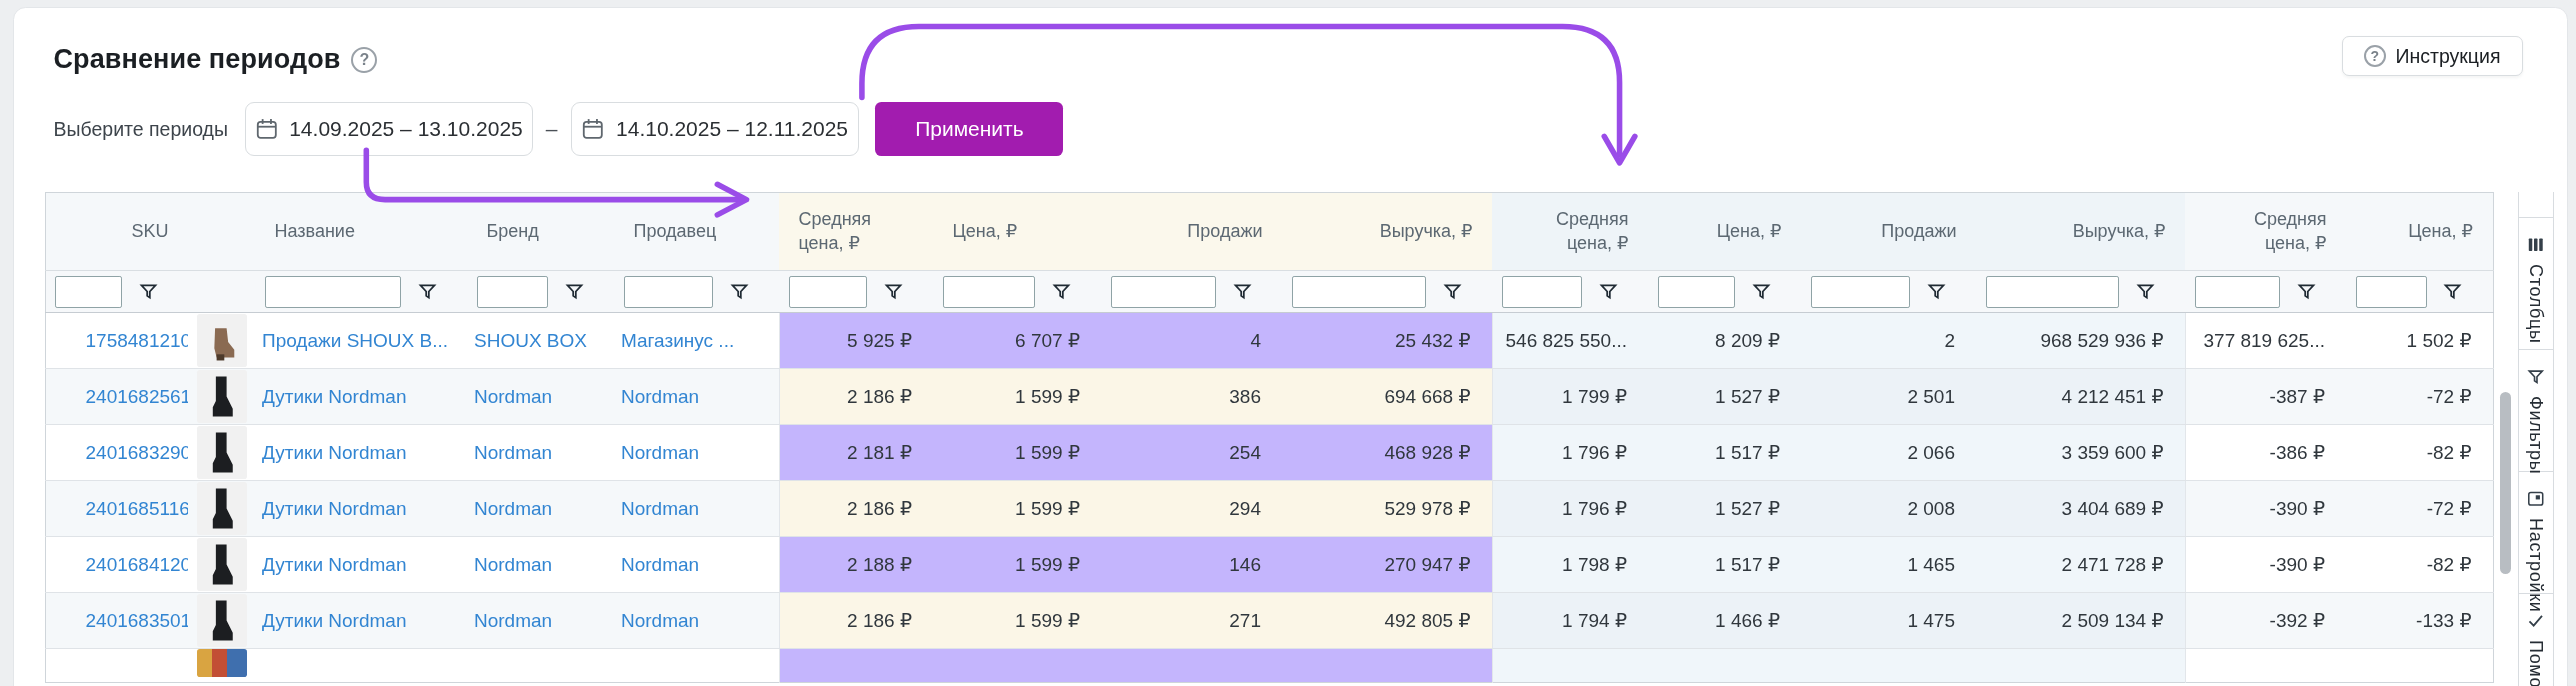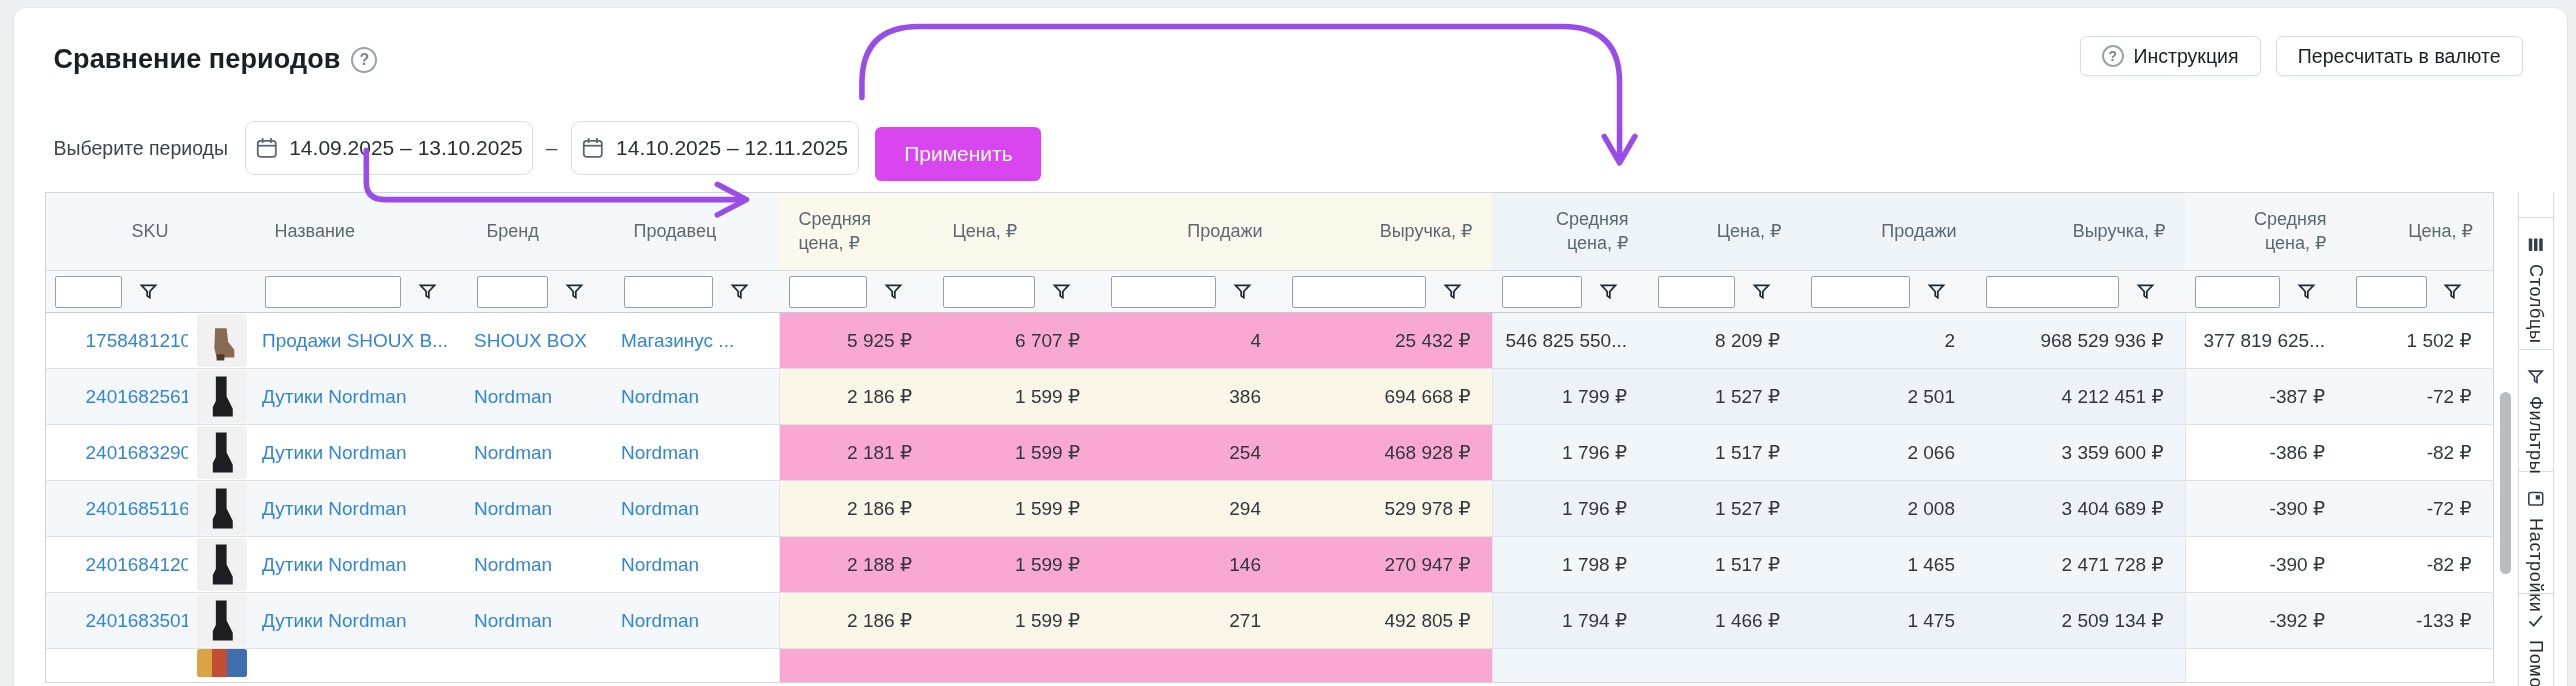--- a/index.html
+++ b/index.html
@@ -24,31 +24,31 @@
     font-size:16px; color:#7a828a; font-weight:700;
   }
   .top-buttons { position:absolute; right:44px; top:28px; display:flex; gap:15.3px; }
   .tbtn {
     height:40px; padding:0 21px; background:#fff; border:1.4px solid #d9dde0; border-radius:7px;
     display:flex; align-items:center; gap:9.7px; font-size:19.5px; color:#1b1f23;
     box-shadow:0 1.4px 2.8px rgba(40,50,60,.05); cursor:pointer; white-space:nowrap;
   }
   .tbtn .help-circle { width:22px; height:22px; border-width:2.1px; font-size:14px; }
   
-  .controls { position:absolute; left:40px; top:107px; display:flex; align-items:center; }
+  .controls { position:absolute; left:40px; top:94px; display:flex; align-items:center; }
   .controls-label { font-size:19.5px; color:#3d444b; margin-right:16.7px; white-space:nowrap; }
   .datepicker {
     width:288px; height:54px; background:#fff; border:1.4px solid #d9dde0; border-radius:9px;
     display:flex; align-items:center; justify-content:center; gap:11px;
     font-size:21px; font-weight:500; color:#2b2f33; cursor:pointer; white-space:nowrap;
   }
   .date-dash { font-size:21px; color:#4a5056; margin:0 13.2px; }
   .apply-btn {
-    margin-left:16.7px; width:166px; height:54px; background:#d946ef; border:none; border-radius:6.3px;
-    color:#fff; font-size:21px; font-weight:500; font-family:inherit; cursor:pointer;margin-top:12px;
+    margin-left:16.7px; width:188px; height:54px; background:#a21caf; border:none; border-radius:6.3px;
+    color:#fff; font-size:21px; font-weight:500; font-family:inherit; cursor:pointer;
   }
   
   table.cmp {
     position:absolute; left:31px; top:184px; width:2447px;
     border-collapse:collapse; table-layout:fixed;
     border:0.7px solid #cfd5da;
   }
   .cmp th, .cmp td { overflow:hidden; white-space:nowrap; }
   
   .ghead th {
@@ -74,21 +74,21 @@
   .fhead td { height:42px; background:#f6f8fa; border-bottom:1.4px solid #c6ccd2; padding:0 9.7px; }
   .fcell { display:flex; align-items:center; gap:15.3px; }
   .fcell input {
     flex:1 1 auto; min-width:0; max-width:calc(100% - 56px); height:32px;
     border:1.4px solid #8fa3a6; border-radius:2.1px; background:#fff; font:inherit; padding:0 5.6px;
   }
   .funnel { flex:0 0 auto; display:flex; cursor:pointer; }
   
   tbody td { height:56px; font-size:19px; color:#30373d; border-bottom:1.4px solid #dfe3e7; }
   tbody tr.alt td { background:#f5f8fa; }
-  tbody td.p1 { background:#f9a8d4; }  tbody tr.alt td.p1 { background:#fbf6e7; }
+  tbody td.p1 { background:#c4b5fd; }  tbody tr.alt td.p1 { background:#fbf6e7; }
   tbody td.p2 { background:#f0f6fa; }  tbody tr.alt td.p2 { background:#ecf2f7; }
   tbody td.sec { border-left:0.7px solid #e2e6ea; }
   td.c-sku { color:#3285d2; padding-left:40px; cursor:pointer; }
   td.c-img { text-align:center; cursor:pointer; }
   td.lnk { color:#3285d2; padding-left:7px; cursor:pointer; }
   td.num { text-align:right; padding-right:21px; }
   .pimg {
     display:inline-flex; align-items:center; justify-content:center;
     width:50px; height:53px; background:#f1f1f1; border-radius:2.8px; overflow:hidden;
   }
@@ -131,23 +131,20 @@
         <span>?</span>
       </span>
   </div>
 
   <div class="top-buttons">
     <div class="tbtn">
       <span class="help-circle">
           <span>?</span>
         </span>
       <span>Инструкция</span>
-    </div>
-    <div class="tbtn">
-      <span>Пересчитать в валюте</span>
     </div>
   </div>
 
   <div class="controls">
     <span class="controls-label">Выберите периоды</span>
     <div class="datepicker">
       <span class="icon">
         <svg width="23.6" height="23.6" viewBox="0 0 34 34" fill="none" stroke="#5f676e" stroke-width="2.6">
           <rect x="4" y="7" width="26" height="23" rx="4"></rect>
             <line x1="11" y1="3" x2="11" y2="10"></line>

